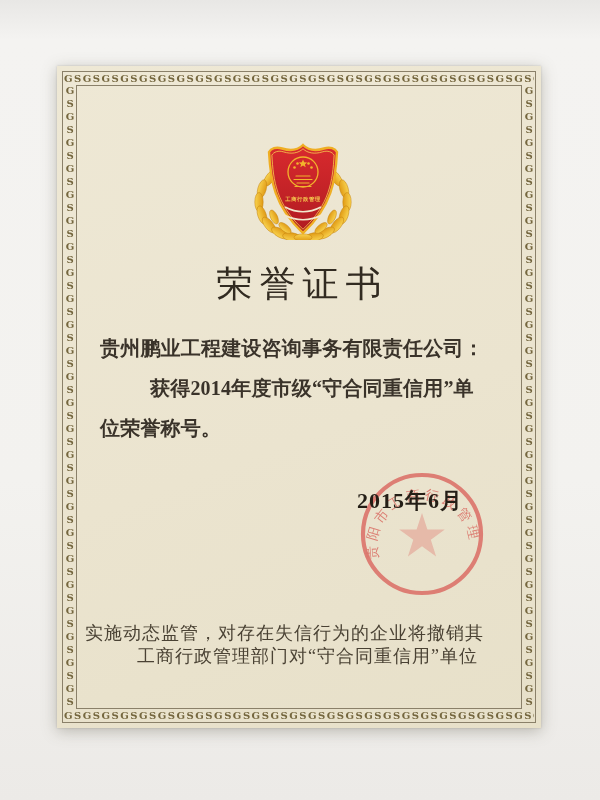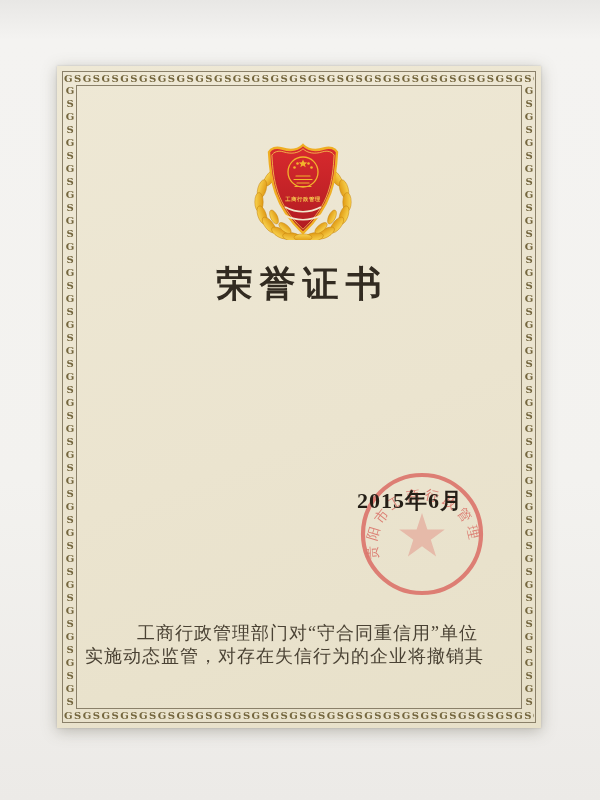--- a/index.html
+++ b/index.html
@@ -30,21 +30,21 @@
   .strip.top{top:0.5px;}
   .strip.bottom{bottom:0.5px;}
   .strip.v{top:13px;bottom:13px;width:12px;writing-mode:vertical-rl;text-orientation:upright;letter-spacing:2px;line-height:12px;text-align:center;}
   .strip.left{left:0.5px;}
   .strip.right{right:0.5px;}
   
   .emblem{position:absolute;left:190px;top:70px;width:112px;height:104px;}
   
   .title{
     position:absolute;left:0;top:196px;width:100%;
-    text-align:center;font-size:36px;line-height:44px;font-weight:700;
+    text-align:center;font-size:36px;line-height:44px;font-weight:400;
     color:#322b21;letter-spacing:7px;text-indent:7px;
   }
   .body-block{
     position:absolute;left:43px;top:262px;width:436px;
     font-size:20px;line-height:40px;font-weight:700;color:#3a332a;
     letter-spacing:0.2px;
   }
   .body-line{white-space:nowrap;}
   .body-line.indent{padding-left:50px;}
   .date{
@@ -130,35 +130,40 @@
       <text x="56" y="65" text-anchor="middle" font-size="5.4" letter-spacing="0.5" font-weight="bold" fill="#f5c84e">工商行政管理</text>
 
       <g stroke="#f2e7cc" stroke-width="1.7" fill="none">
         <path d="M38 71 Q56 80.5 74 71"></path>
         <path d="M36 78.5 Q56 89 76 78.5"></path>
       </g>
     </svg>
 
     <div class="title">荣誉证书</div>
 
+    <div class="body-block">
+      <div class="body-line">贵州鹏业工程建设咨询事务有限责任公司：</div>
+      <div class="body-line indent">获得2014年度市级“守合同重信用”单</div>
+      <div class="body-line">位荣誉称号。</div>
+    </div>
 
     <svg class="seal" viewBox="0 0 140 140">
       <circle cx="70" cy="70" r="59" fill="none" stroke="#dc7168" stroke-width="4.2"></circle>
       <polygon points="70,49 75.4,65.6 92.8,65.6 78.8,75.8 84.1,92.4 70,82.2 55.9,92.4 61.3,75.8 47.2,65.6 64.6,65.6" fill="#e2867c" opacity="0.5"></polygon>
       <defs>
           <path id="sealArc" d="M 24 92 A 47 47 0 1 1 116 92" fill="none"></path>
         </defs>
       <g transform="rotate(-6 70 70)">
         <text font-size="13.5" letter-spacing="4" fill="#d96a61" opacity="0.95">
           <textPath href="#sealArc" startOffset="2">贵阳市工商行政管理局</textPath>
         </text>
       </g>
     </svg>
 
     <div class="date">2015年6月</div>
 
     <div class="footer-block">
+      <div class="footer-line">实施动态监管，对存在失信行为的企业将撤销其</div>
       <div class="footer-line indent">工商行政管理部门对“守合同重信用”单位</div>
-      <div class="footer-line">实施动态监管，对存在失信行为的企业将撤销其</div>
     </div>
 
   </div>
 </div>
 
 </body></html>

